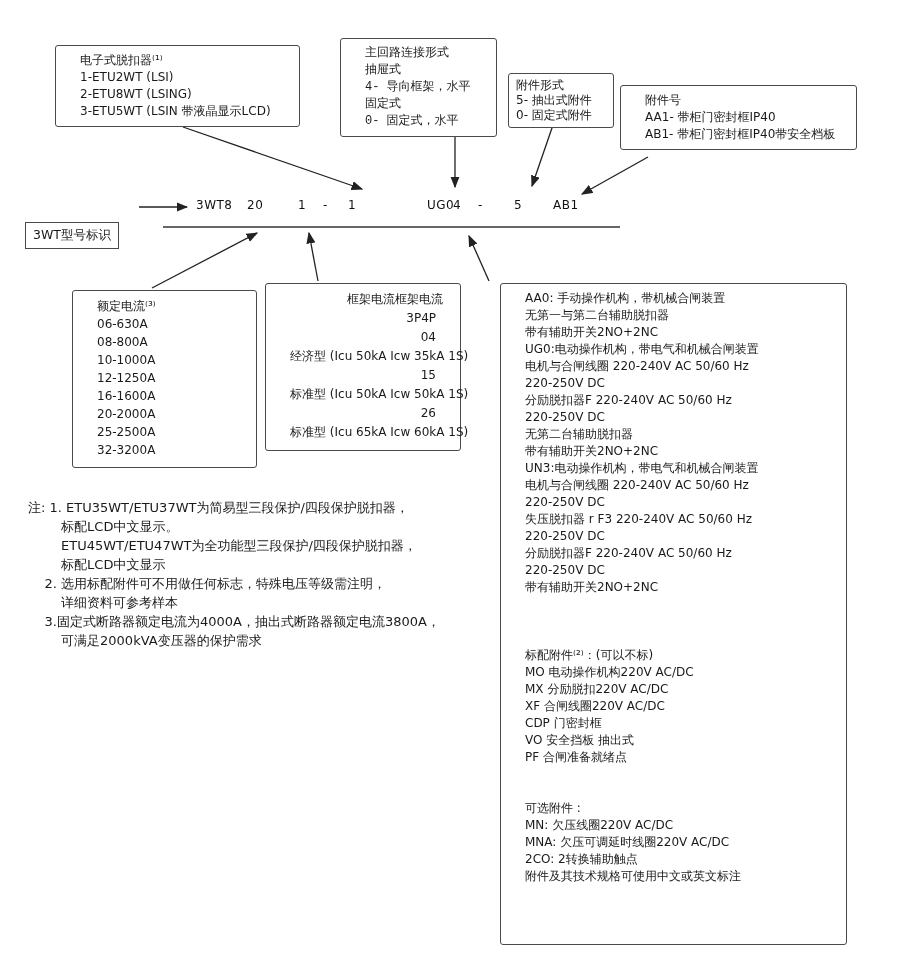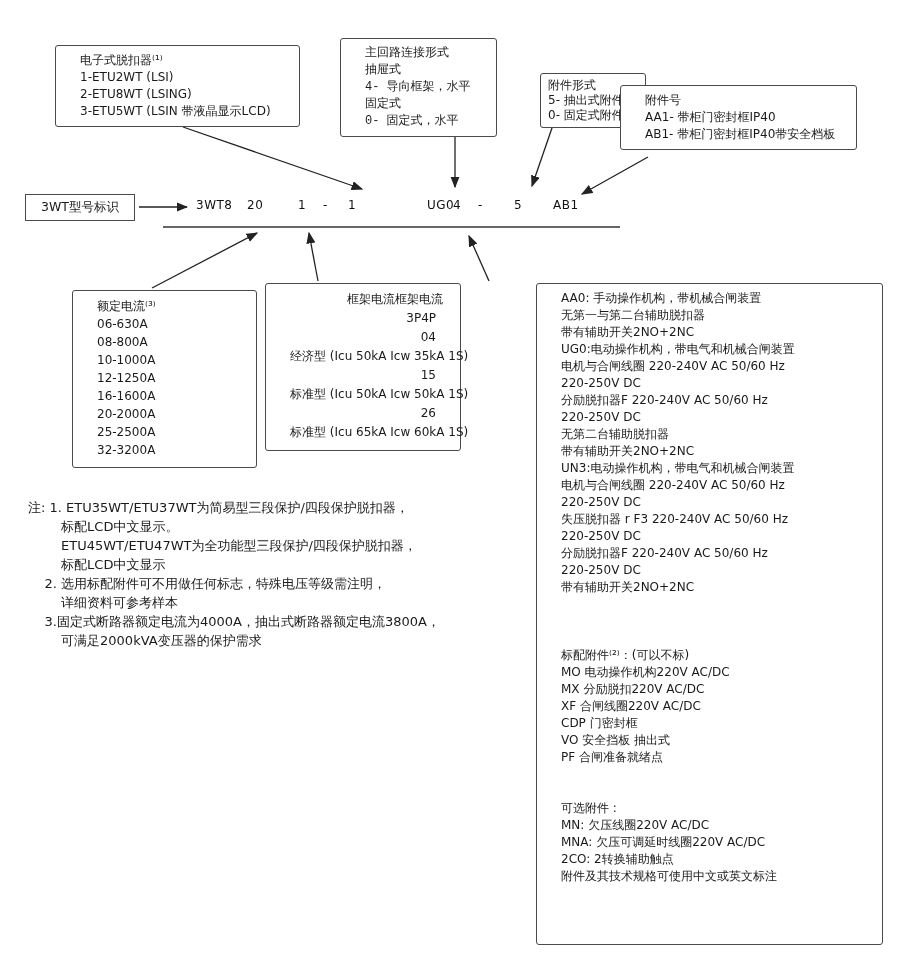--- a/index.html
+++ b/index.html
@@ -13,21 +13,21 @@
     position:absolute;border:1px solid #4a4a4a;border-radius:3px;
     background:#fff;padding:6px 24px;box-sizing:border-box;
   }
   .box .line{line-height:17px;white-space:pre;}
   .box .line.blank{height:17px;}
   .tight .line{line-height:15px;}
   .rated .line{line-height:18px;}
   .mech{line-height:17px;}
   .label-box{
     position:absolute;border:1px solid #4a4a4a;background:#fff;
-    padding:4px 15px;font-size:12.5px;white-space:nowrap;
+    padding:4px 7px;font-size:12.5px;white-space:nowrap;margin-top:28px;
   }
   .code-row{position:absolute;left:0;top:198px;width:900px;height:22px;
     font-size:12px;letter-spacing:.5px;color:#111;}
   .code-seg{position:absolute;top:0;}
   .code-seg:nth-child(1){left:196px;}
   .code-seg:nth-child(2){left:247px;}
   .code-seg:nth-child(3){left:298px;}
   .code-seg:nth-child(4){left:323px;}
   .code-seg:nth-child(5){left:348px;}
   .code-seg:nth-child(6){left:427px;}
@@ -70,21 +70,21 @@
     </div>
 
   <div class="box" style="left:340px;top:38px;width:157px;font-family:Liberation Mono, monospace;">
       <div class="line">主回路连接形式</div>
       <div class="line">抽屉式</div>
       <div class="line">4- 导向框架，水平</div>
       <div class="line">固定式</div>
       <div class="line">0- 固定式，水平</div>
     </div>
 
-  <div class="box tight" style="left:508px;top:73px;width:106px;padding:4px 7px;margin-left:32px;">
+  <div class="box tight" style="left:508px;top:73px;width:106px;padding:4px 7px;">
       <div class="line">附件形式</div>
       <div class="line">5- 抽出式附件</div>
       <div class="line">0- 固定式附件</div>
     </div>
 
   <div class="box" style="left:620px;top:85px;width:237px;">
       <div class="line">附件号</div>
       <div class="line">AA1- 带柜门密封框IP40</div>
       <div class="line">AB1- 带柜门密封框IP40带安全档板</div>
     </div>
@@ -122,21 +122,21 @@
       <div class="row"><span class="cl">框架电流</span><span class="cr">框架电流</span></div>
       <div class="row"><span class="cl">3P</span><span class="cr">4P</span></div>
       <div class="row"><span class="cl">0</span><span class="cr">4</span></div>
       <div class="row">经济型 (Icu 50kA Icw 35kA 1S)</div>
       <div class="row"><span class="cl">1</span><span class="cr">5</span></div>
       <div class="row">标准型 (Icu 50kA Icw 50kA 1S)</div>
       <div class="row"><span class="cl">2</span><span class="cr">6</span></div>
       <div class="row">标准型 (Icu 65kA Icw 60kA 1S)</div>
     </div>
 
-  <div class="box mech" style="left:536px;top:283px;width:347px;height:662px;">
+  <div class="box mech" style="left:500px;top:283px;width:347px;height:662px;">
       <div class="line">AA0: 手动操作机构，带机械合闸装置</div>
       <div class="line">无第一与第二台辅助脱扣器</div>
       <div class="line">带有辅助开关2NO+2NC</div>
       <div class="line">UG0:电动操作机构，带电气和机械合闸装置</div>
       <div class="line">电机与合闸线圈 220-240V AC 50/60 Hz</div>
       <div class="line">220-250V DC</div>
       <div class="line">分励脱扣器F 220-240V AC 50/60 Hz</div>
       <div class="line">220-250V DC</div>
       <div class="line">无第二台辅助脱扣器</div>
       <div class="line">带有辅助开关2NO+2NC</div>

